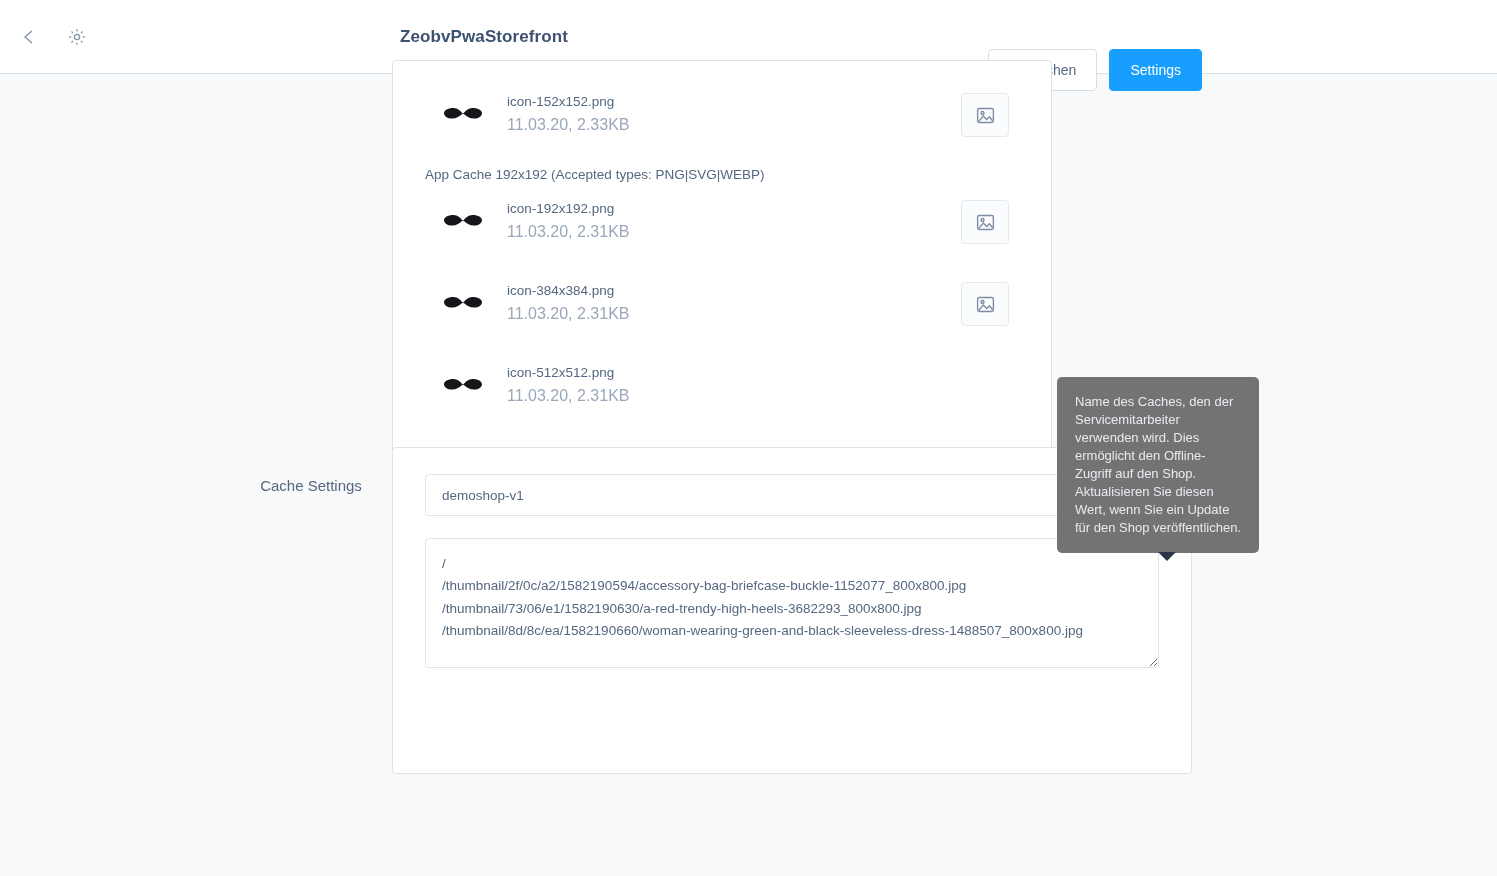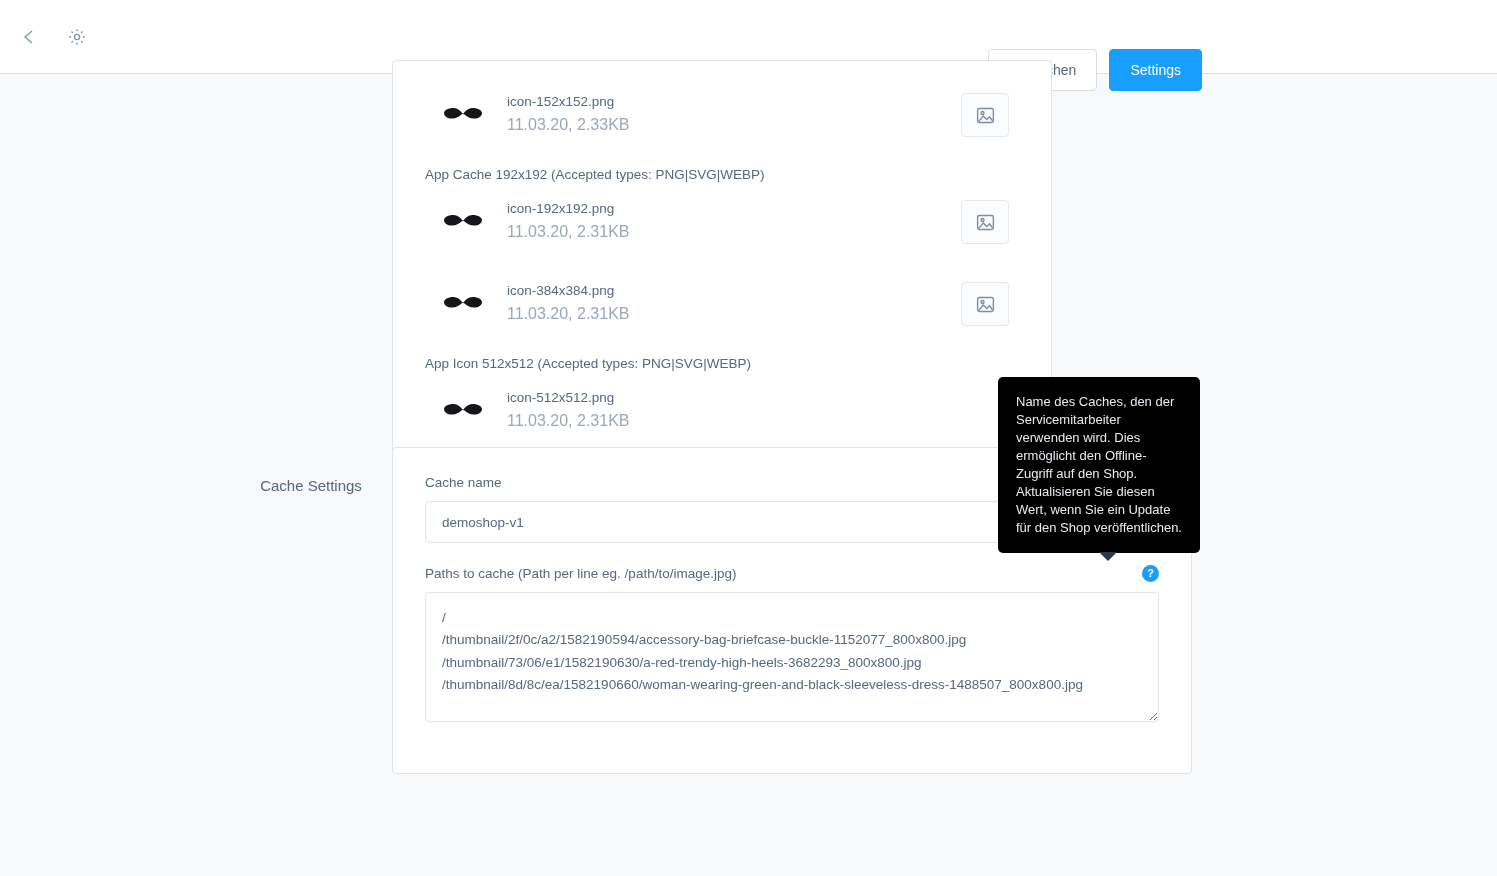--- a/index.html
+++ b/index.html
@@ -130,23 +130,23 @@
     padding: 14px 16px; font-size: 13.5px; color: #55687f;
     font-family: "Liberation Sans", sans-serif;
     line-height: 1.65; background: #ffffff; outline: none;
     resize: both; overflow: hidden; white-space: pre;
   }
   .spacer-22 { height: 22px; }
 
   
   .tooltip {
     position: absolute;
-    left: 998px; top: 303px;
+    left: 1057px; top: 303px;
     width: 202px;
-    background: #000000; color: #e7ebf1;
+    background: #737373; color: #e7ebf1;
     border-radius: 5px;
     padding: 16px 18px;
     font-size: 13px; line-height: 1.38;
     z-index: 40;
   }
   .tooltip:after {
     content: ""; position: absolute;
     left: 101px; bottom: -8px;
     border-left: 9px solid transparent;
     border-right: 9px solid transparent;
@@ -168,20 +168,21 @@
     <button class="icon-btn">
       <span>
         <svg width="20" height="20" viewBox="0 0 24 24" fill="none" stroke="#8795ab" stroke-width="1.6">
           <circle cx="12" cy="12" r="3.1"></circle>
           <path d="M12 2.6v2.4M12 19v2.4M21.4 12h-2.4M5 12H2.6M18.6 5.4l-1.7 1.7M7.1 16.9l-1.7 1.7M18.6 18.6l-1.7-1.7M7.1 7.1L5.4 5.4"></path>
         </svg>
       </span>
     </button>
   </div>
 
+  <div class="topbar-title">ZeobvPwaStorefront</div>
 
   <div class="topbar-actions">
     <button class="btn btn-secondary">Abbrechen</button>
     <button class="btn btn-primary">Settings</button>
   </div>
 </div>
 
 <div class="content">
 
   <div class="card card-icons">
@@ -251,21 +252,20 @@
                 <rect x="3" y="4" width="18" height="16" rx="2"></rect>
                 <circle cx="8.6" cy="9.2" r="1.7"></circle>
                 <polyline points="4,19 9.5,12.5 13.5,16.5 16.5,13.5 20,18"></polyline>
               </svg>
             </span>
           </div>
         </div>
       </div>
 
       <div style="padding-top:22px;">
-        <div class="field-label">App Icon 512x512 (Accepted types: PNG|SVG|WEBP)</div>
         <div class="file-row">
           <div class="thumb">
             <svg width="38" height="20" viewBox="0 0 64 28">
               <path fill="#14161a" d="M32 13c-3-6-9-11-16-11-7 0-16 3-16 9 0 5 6 9 13 9 8 0 14-4 19-9 5 5 11 9 19 9 7 0 13-4 13-9 0-6-9-9-16-9-7 0-13 5-16 11z"></path>
             </svg>
           </div>
           <div class="file-meta">
             <div class="file-name">icon-512x512.png</div>
             <div class="file-sub">11.03.20, 2.31KB</div>
           </div>
@@ -273,32 +273,24 @@
       </div>
 
     </div>
   </div>
 
   <div class="section-label">Cache Settings</div>
 
   <div class="card card-cache">
     <div class="cache-inner">
 
-      <div class="label-row">
-        <span class="field-label" style="padding:0;">Cache name</span>
-        <span class="help-dot">?</span>
-      </div>
       <input class="text-input" type="text" value="demoshop-v1" style="">
 
       <div class="spacer-22"></div>
 
-      <div class="label-row">
-        <span class="field-label" style="padding:0;">Paths to cache (Path per line eg. /path/to/image.jpg)</span>
-        <span class="help-dot">?</span>
-      </div>
       <textarea class="paths-area" style="">/
 /thumbnail/2f/0c/a2/1582190594/accessory-bag-briefcase-buckle-1152077_800x800.jpg
 /thumbnail/73/06/e1/1582190630/a-red-trendy-high-heels-3682293_800x800.jpg
 /thumbnail/8d/8c/ea/1582190660/woman-wearing-green-and-black-sleeveless-dress-1488507_800x800.jpg</textarea>
 
     </div>
   </div>
 
   <div class="tooltip">Name des Caches, den der Servicemitarbeiter verwenden wird. Dies ermöglicht den Offline-Zugriff auf den Shop. Aktualisieren Sie diesen Wert, wenn Sie ein Update für den Shop veröffentlichen.</div>
 

